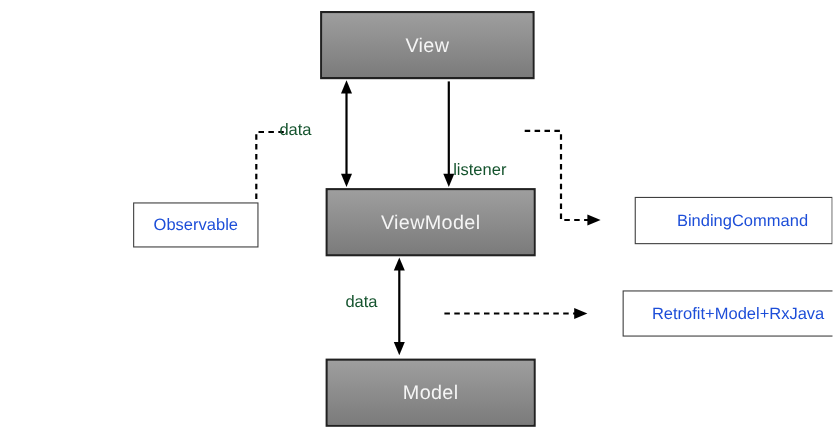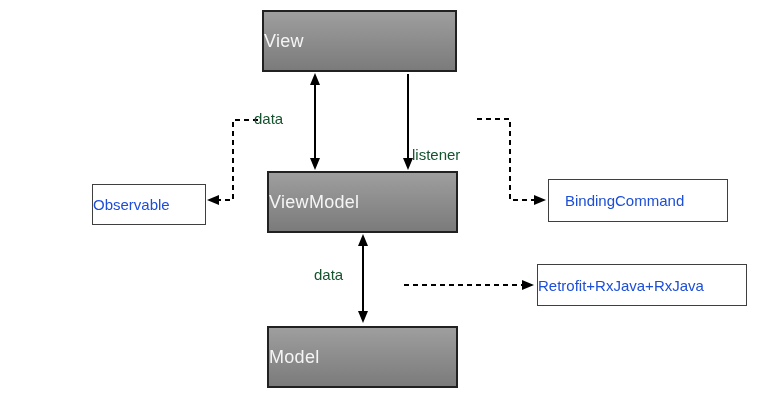--- a/index.html
+++ b/index.html
@@ -19,22 +19,23 @@
     position: absolute;
     left: 0;
     top: 0;
     width: 757px;
     height: 402px;
   }
   .node {
     position: absolute;
     display: flex;
     align-items: center;
-    justify-content: flex-start;
+    justify-content: center;
     box-sizing: border-box;
+    margin-left: 29px;
   }
   .node-gray {
     background: linear-gradient(to bottom, #9e9e9e 0%, #7b7b7b 100%);
     border: 2px solid #212121;
     color: #f5f5f5;
     font-size: 18px;
     letter-spacing: 0.3px;
   }
   .node-white {
     background: #ffffff;
@@ -111,21 +112,21 @@
 
   <div class="node node-white n-observable">
     <span>Observable</span>
   </div>
 
   <div class="node node-white n-binding">
     <span>BindingCommand</span>
   </div>
 
   <div class="node node-white n-retrofit">
-    <span>Retrofit+RxJava+RxJava</span>
+    <span>Retrofit+Model+RxJava</span>
   </div>
 
   <div class="edge-label l-data-top">data</div>
 
   <div class="edge-label l-listener">listener</div>
 
   <div class="edge-label l-data-mid">data</div>
 
 </div>
 

